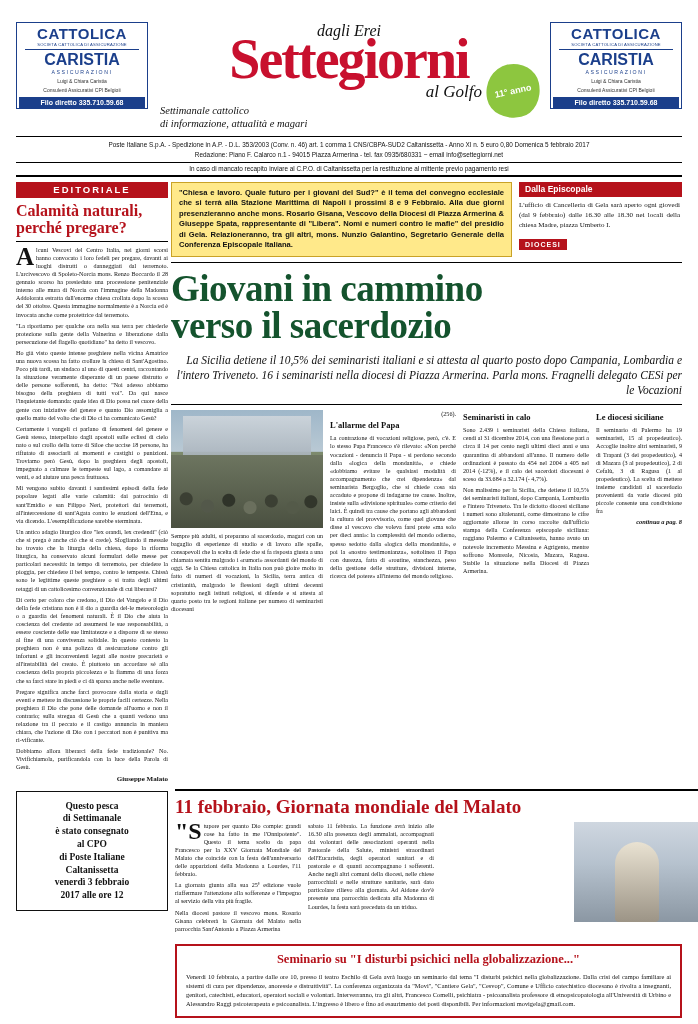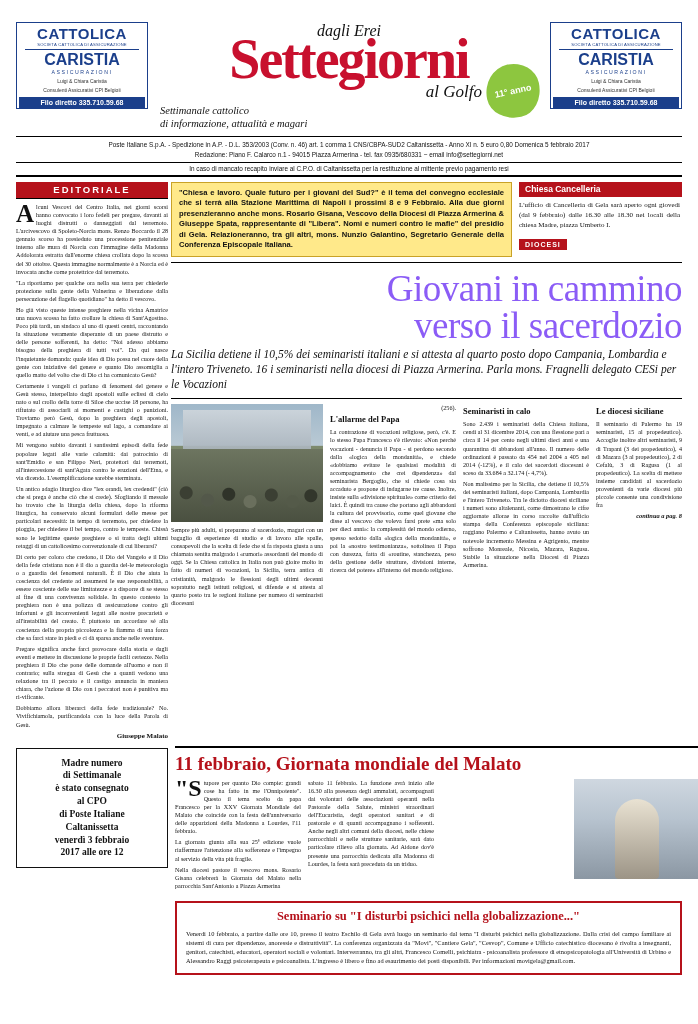--- a/index.html
+++ b/index.html
@@ -285,35 +285,35 @@
     display: inline-block;
     padding: 2px 6px;
     margin-top: 4px;
   }
 
   .rule-under-top { border-top: 1px solid #000; margin-top: 5px; }
 
   
   .headline {
     font-family: "Liberation Serif", serif;
-    font-weight: normal;
-    color: #8b5cf6;
+    font-weight: bold;
+    color: #14532d;
     font-size: 37px;
     line-height: 1.02;
     margin-top: 7px;
     letter-spacing: -0.5px;
-    text-align: right;
   }
   .standfirst {
     font-family: "Liberation Serif", serif;
     font-style: italic;
     font-size: 11.5px;
     line-height: 1.3;
-    margin-top: 2px;
-    color: #111;
+    margin-top: 8px;
+    color: #111;
+    text-align: right;
   }
   .rule-under-stand { border-top: 1px solid #000; margin-top: 6px; }
 
   
   .art-cols {
     display: flex;
     gap: 7px;
     margin-top: 5px;
   }
   .art-col { font-size: 6.1px; line-height: 1.33; text-align: justify; color: #111; }
@@ -490,41 +490,45 @@
     <div class="line2">Redazione: Piano F. Calarco n.1 - 94015 Piazza Armerina - tel. fax 0935/680331 ~ email info@settegiorni.net</div>
   </div>
   <div class="infobar-rule"></div>
   <div class="infobar-note">In caso di mancato recapito inviare al C.P.O. di Caltanissetta per la restituzione al mittente previo pagamento resi</div>
   <div class="rule-thick"></div>
 
   <div class="main">
 
     <div class="col-left">
       <div class="editoriale-head">EDITORIALE</div>
+      <div class="edit-title">
+        <div>Calamità naturali,</div>
+        <div>perché pregare?</div>
+      </div>
       <div class="edit-rule"></div>
       <div class="edit-body">
         <p class="dropcap">Alcuni Vescovi del Centro Italia, nei giorni scorsi hanno convocato i loro fedeli per pregare, davanti ai luoghi distrutti o danneggiati dal terremoto. L'arcivescovo di Spoleto-Norcia mons. Renzo Boccardo il 28 gennaio scorso ha presieduto una processione penitenziale interno alle mura di Norcia con l'immagine della Madonna Addolorata estratta dall'enorme chiesa crollata dopo la scossa del 30 ottobre. Questa immagine normalmente è a Norcia ed è invocata anche come protettrice dal terremoto.</p>
         <p>"La riportiamo per qualche ora nella sua terra per chiederle protezione sulla gente della Valnerina e liberazione dalla persecuzione del flagello quotidiano" ha detto il vescovo.</p>
         <p>Ho già visto queste intense preghiere nella vicina Amatrice una nuova scossa ha fatto crollare la chiesa di Sant'Agostino. Poco più tardi, un sindaco al uno di questi centri, raccontando la situazione veramente disperante di un paese distrutto e delle persone sofferenti, ha detto: "Noi adesso abbiamo bisogno della preghiera di tutti voi". Da qui nasce l'inquietante domanda: quale idea di Dio possa nel cuore della gente con iniziative del genere e quanto Dio assomiglia a quello matto del volto che di Dio ci ha comunicato Gesù?</p>
         <p>Certamente i vangeli ci parlano di fenomeni del genere e Gesù stesso, interpellato dagli apostoli sulle eclissi di cielo nato o sul crollo della torre di Siloe che uccise 18 persone, ha rifiutato di associarli ai momenti e castighi o punizioni. Troviamo però Gesù, dopo la preghiera degli apostoli, impegnato a calmare le tempeste sul lago, a comandare ai venti, e ad aiutare una pesca fruttuosa.</p>
         <p>Mi vengono subito davanti i santissimi episodi della fede popolare legati alle varie calamità: dai patrocinio di sant'Emidio e san Filippo Neri, protettori dai terremoti, all'intercessione di sant'Agata contro le eruzioni dell'Etna, e via dicendo. L'esemplificazione sarebbe sterminata.</p>
         <p>Un antico adagio liturgico dice "lex orandi, lex credendi" (ciò che si prega è anche ciò che si crede). Sfogliando il messale ho trovato che la liturgia della chiesa, dopo la riforma liturgica, ha conservato alcuni formulari delle messe per particolari necessità: in tempo di terremoto, per chiedere la pioggia, per chiedere il bel tempo, contro le tempeste. Chissà sono le legittime queste preghiere o si tratta degli ultimi retaggi di un cattolicesimo convenzionale di cui liberarsi?</p>
         <p>Di certo per coloro che credono, il Dio del Vangelo e il Dio della fede cristiana non è il dio a guardia del-le meteorologia o a guardia dei fenomeni naturali. È il Dio che aiuta la coscienza del credente ad assumersi le sue responsabilità, a essere cosciente delle sue limitatezze e a disporre di se stesso al fine di una convivenza solidale. In questo contesto la preghiera non è una polizza di assicurazione contro gli infortuni e gli inconvenienti legati alle nostre precarietà e all'instabilità del creato. È piuttosto un accordare sé alla coscienza della propria piccolezza e la fiamma di una forza che sa farci stare in piedi e ci dà sparsa anche nelle sventure.</p>
         <p>Pregare significa anche farci provocare dalla storia e dagli eventi e mettere in discussione le proprie facili certezze. Nella preghiera il Dio che pone delle domande all'uomo e non il contrario; sulla stregua di Gesù che a quanti vedono una relazione tra il peccato e il castigo annuncia in maniera chiara, che l'azione di Dio con i peccatori non è punitiva ma ri-vificante.</p>
         <p>Dobbiamo allora liberarci della fede tradizionale? No. Vivifichiamola, purificandola con la luce della Parola di Gesù.</p>
       </div>
       <div class="edit-sign">Giuseppe Malato</div>
     </div>
 
     <div class="col-right">
 
       <div class="toprow">
         <div class="yellow-box">"Chiesa e lavoro. Quale futuro per i giovani del Sud?" è il tema del convegno ecclesiale che si terrà alla Stazione Marittima di Napoli i prossimi 8 e 9 Febbraio. Alla due giorni presenzieranno anche mons. Rosario Gisana, Vescovo della Diocesi di Piazza Armerina &amp; Giuseppe Spata, rappresentante di "Libera". Nomi e numeri contro le mafie" del presidio di Gela. Relazioneranno, tra gli altri, mons. Nunzio Galantino, Segretario Generale della Conferenza Episcopale Italiana.</div>
         <div class="cancelleria">
-          <div class="canc-head">Chiesa Cancelleria</div>
+          <div class="canc-head">Dalla Episcopale</div>
           <div class="canc-body">L'ufficio di Cancelleria di Gela sarà aperto ogni giovedì (dal 9 febbraio) dalle 16.30 alle 18.30 nei locali della chiesa Madre, piazza Umberto I.</div>
           <div class="diocesi-tag">DIOCESI</div>
         </div>
       </div>
 
       <div class="rule-under-top"></div>
 
       <div class="headline">
         <div>Giovani in cammino</div>
         <div>verso il sacerdozio</div>
@@ -555,21 +559,21 @@
           <p>Il seminario di Palermo ha 19 seminaristi, 15 al propedeutico). Accoglie inoltre altri seminaristi, 9 di Trapani (3 dei propedeutico), 4 di Mazara (3 al propedeutico), 2 di Cefalù, 3 di Ragusa (1 al propedeutico). La scelta di mettere insieme candidati al sacerdozio provenienti da varie diocesi più piccole consente una condivisione fra</p>
           <div class="cont-pag">continua a pag. 8</div>
         </div>
       </div>
     </div>
   </div>
 
   <div class="bottomwrap">
     <div class="bottom-left">
       <div class="box-settegiorni">
-        <div>Madre numero</div>
+        <div>Questo pesca</div>
         <div>di Settimanale</div>
         <div>è stato consegnato</div>
         <div>al CPO</div>
         <div>di Poste Italiane</div>
         <div>Caltanissetta</div>
         <div>venerdì 3 febbraio</div>
         <div>2017 alle ore 12</div>
       </div>
     </div>
 

